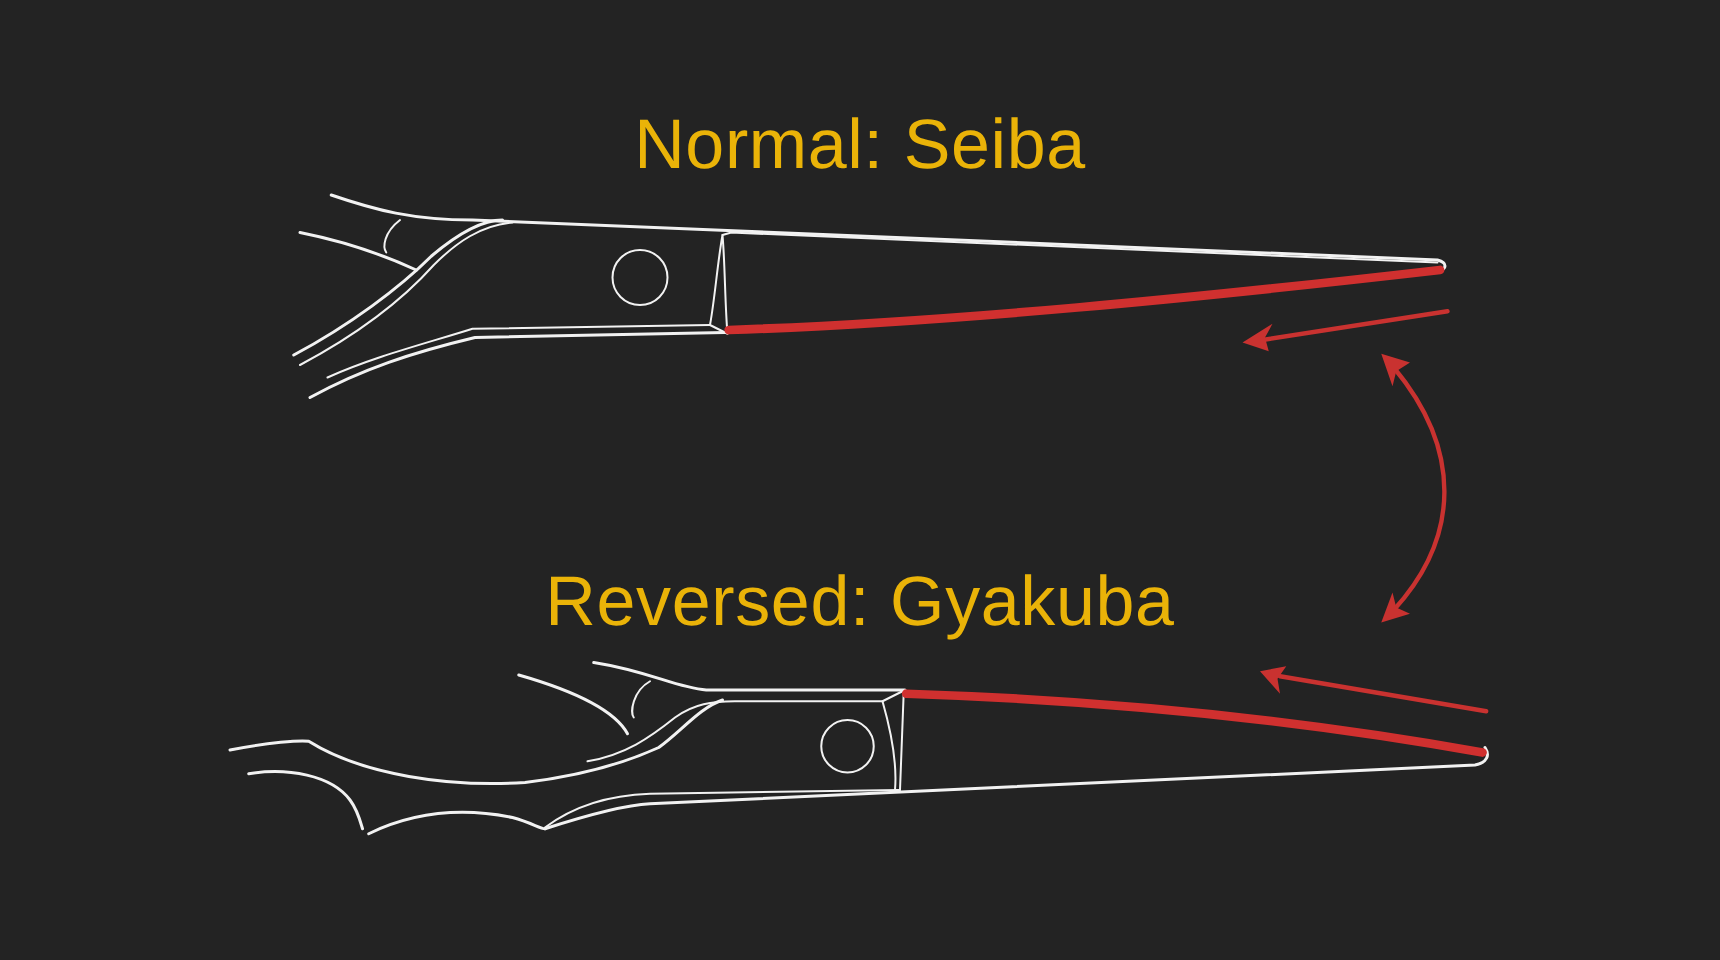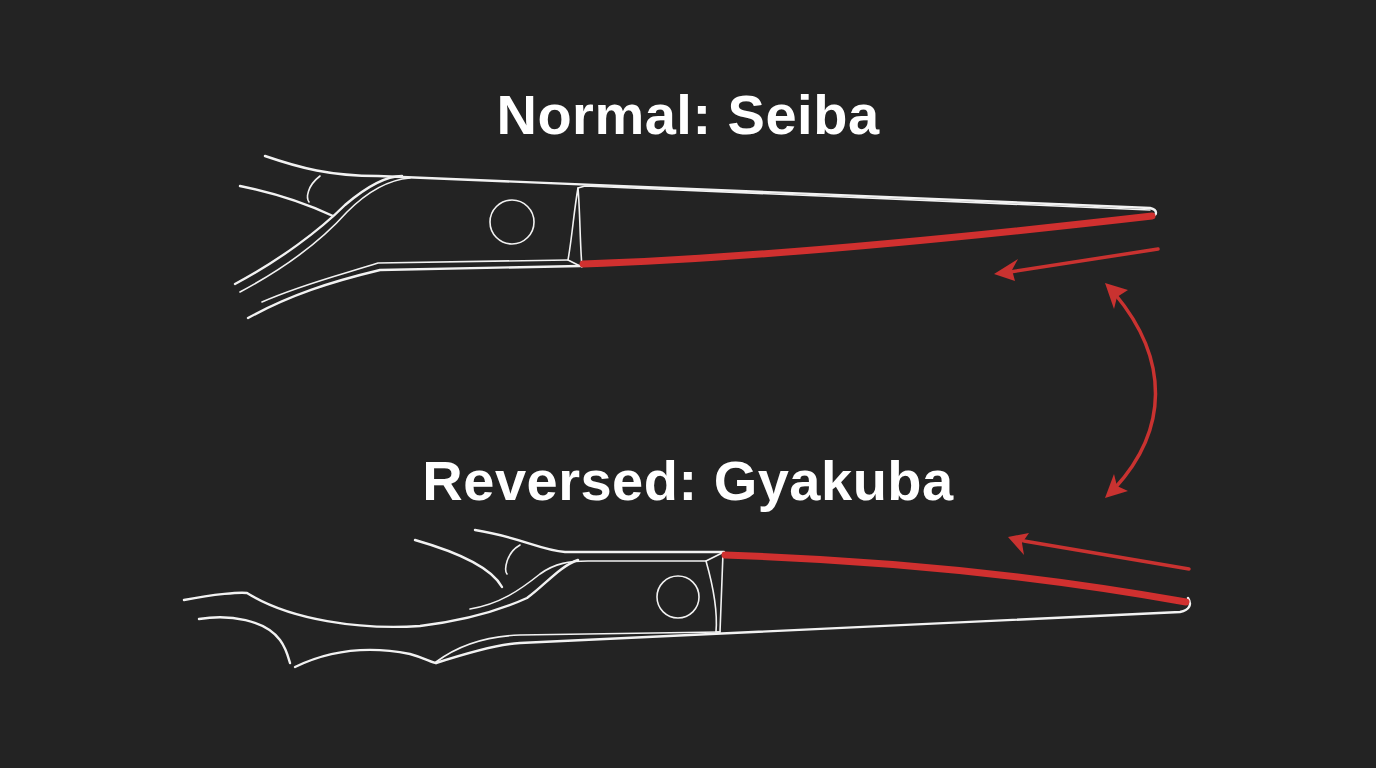--- a/index.html
+++ b/index.html
@@ -1,23 +1,23 @@
 <!DOCTYPE html>
 <html><head>
   <meta charset="utf-8">
   <style>
     html, body { margin: 0; padding: 0; background: #232323; }
     body { width: 1376px; height: 768px; overflow: hidden; position: relative; }
     .stage { position: absolute; left: 0; top: 0; width: 1376px; height: 768px; background: #232323; }
     .label {
       position: absolute;
-      color: #ffffff;
+      color: #eab308;
       font-family: "Liberation Sans", "DejaVu Sans", sans-serif;
       font-size: 56px;
-      font-weight: 700;
+      font-weight: 400;
       letter-spacing: 0.5px;
       white-space: nowrap;
       transform: translateX(-50%);
     }
     svg { position: absolute; left: 0; top: 0; }
     .w { fill: none; stroke: #f2f2f2; stroke-width: 2.4; stroke-linecap: round; stroke-linejoin: round; }
     .wt { fill: none; stroke: #f2f2f2; stroke-width: 1.6; stroke-linecap: round; stroke-linejoin: round; }
     .edge { fill: none; stroke: #d0302f; stroke-width: 7; stroke-linecap: round; }
     .arr { fill: none; stroke: #c93230; stroke-width: 3.5; stroke-linecap: round; }
     .head { fill: #c93230; }

